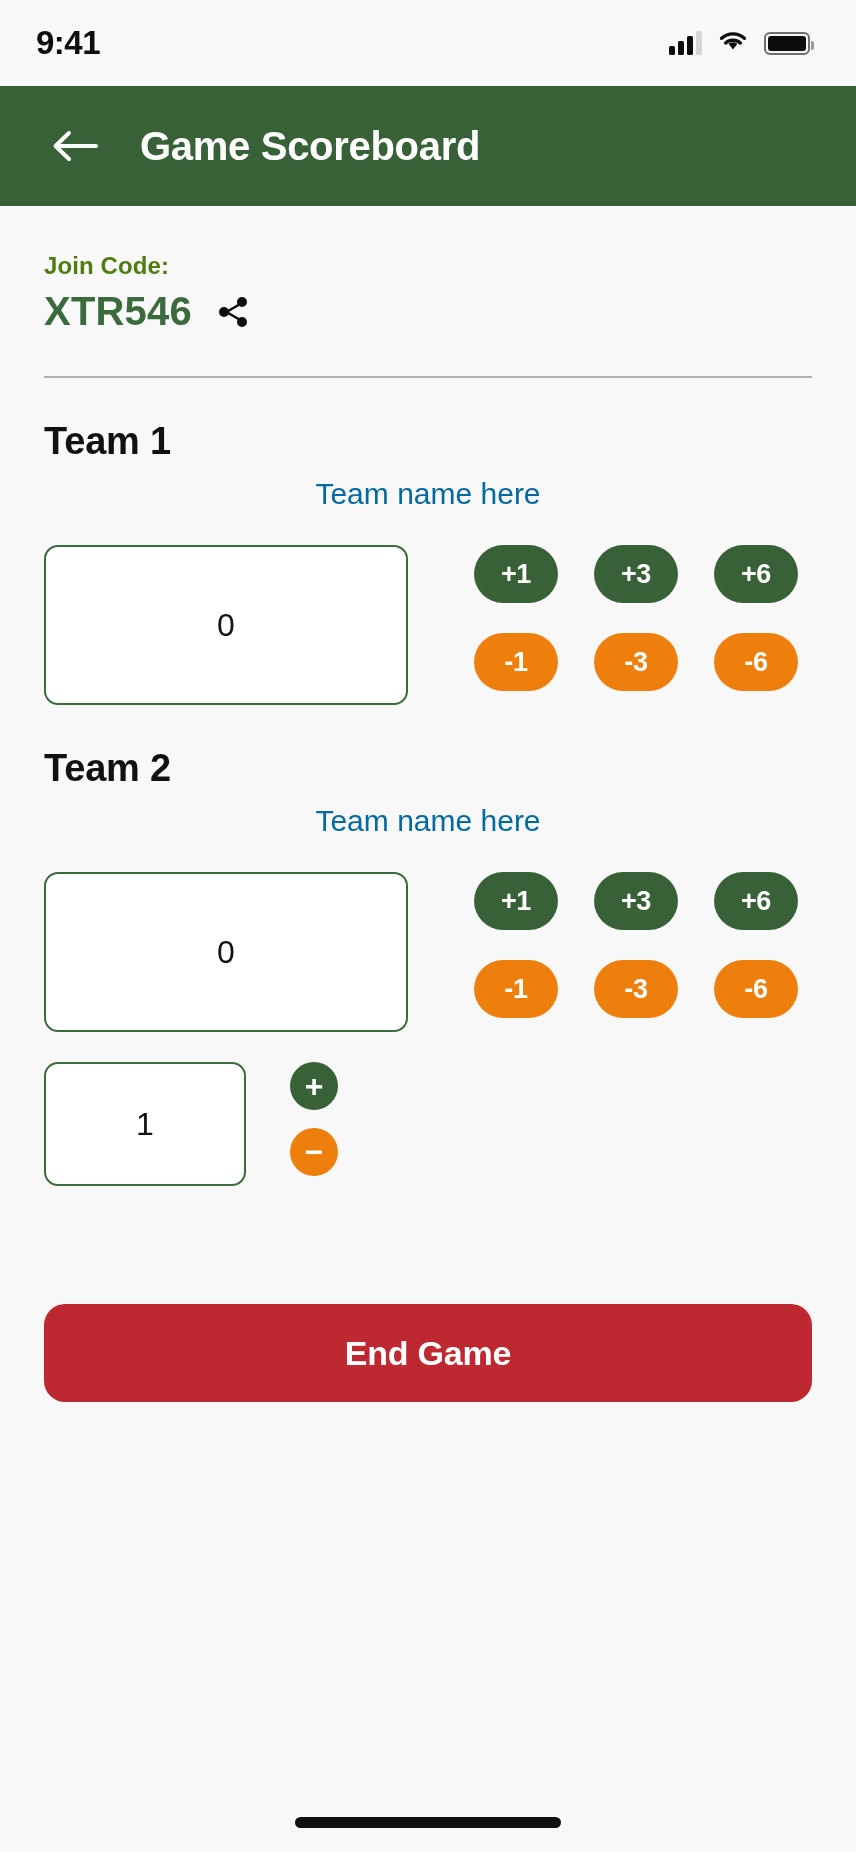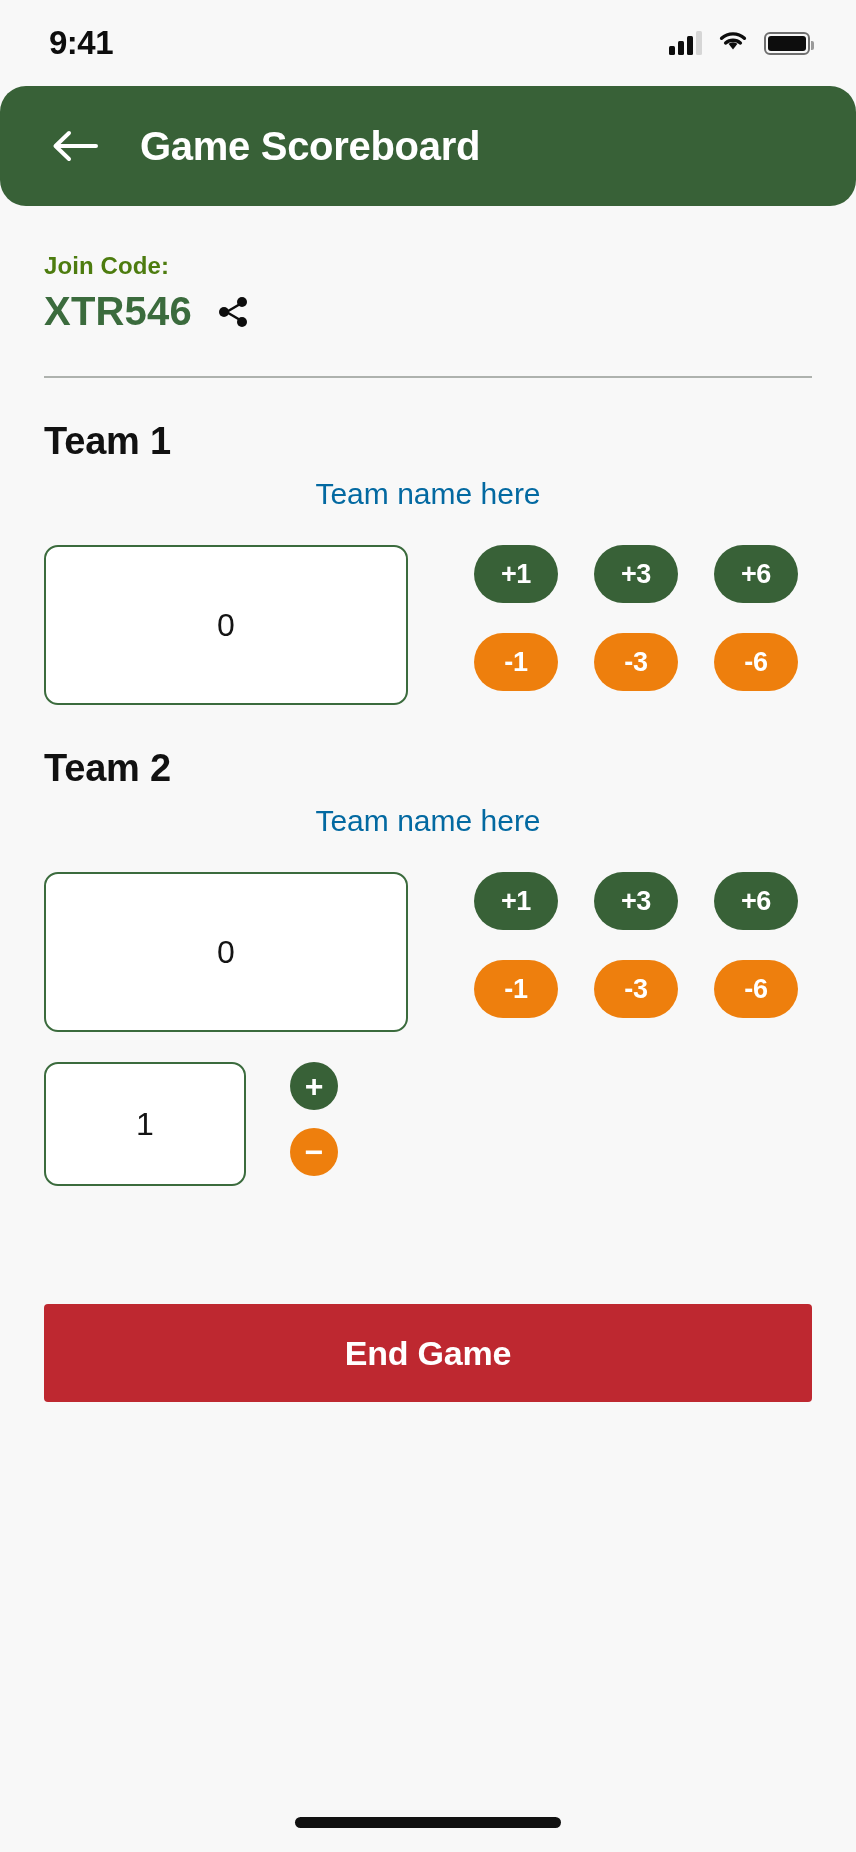--- a/index.html
+++ b/index.html
@@ -8,21 +8,21 @@
     background: #f8f8f8;
     font-family: "Liberation Sans", sans-serif;
     -webkit-font-smoothing: antialiased;
   }
   .phone { position: relative; width: 856px; height: 1852px; background: #f8f8f8; overflow: hidden; }
 
   
   .statusbar {
     height: 86px; width: 100%;
     display: flex; align-items: center; justify-content: space-between;
-    padding: 0 46px 0 49px;
+    padding: 0 46px 0 36px;
     background: #f8f8f8;
   }
   .status-time { font-size: 33px; font-weight: 700; color: #0d0d0d; letter-spacing: -0.5px; }
   .status-icons { display: flex; align-items: center; gap: 15px; }
   .sig { display: flex; align-items: flex-end; gap: 3px; height: 24px; }
   .sig i { display: block; width: 6px; background: #0d0d0d; border-radius: 1.5px; }
   .sig i:nth-child(1) { height: 9px; }
   .sig i:nth-child(2) { height: 14px; }
   .sig i:nth-child(3) { height: 19px; }
   .sig i:nth-child(4) { height: 24px; background: #d6d6d6; }
@@ -34,21 +34,21 @@
     content: ""; position: absolute; right: -6px; top: 7px;
     width: 3px; height: 9px; background: #9a9a9a; border-radius: 0 2px 2px 0;
   }
   .batt span { display: block; height: 100%; width: 100%; background: #0d0d0d; border-radius: 3px; }
 
   
   .appbar {
     height: 120px; width: 100%;
     background: #386137;
     display: flex; align-items: center;
-    padding-left: 52px; gap: 42px; border-radius: 26px;
+    padding-left: 52px; gap: 42px;
   }
   .back-arrow { width: 46px; height: 34px; flex: 0 0 auto; cursor: pointer; }
   .appbar-title {
     color: #ffffff; font-size: 40px; font-weight: 700; letter-spacing: -0.3px;
   }
 
   
   .content { padding: 0 44px; }
 
   .joincode-label {
@@ -107,21 +107,21 @@
     display: flex; align-items: center; justify-content: center; cursor: pointer;
     font-family: "Liberation Sans", sans-serif;
   }
   .circle-btn.plus { background: #386137; }
   .circle-btn.minus { background: #ee7f0d; }
 
   
   .endgame {
     margin: 118px 0 0 0;
     width: 100%; height: 98px;
-    background: #be2830; border: none; border-radius: 4px;
+    background: #be2830; border: none; border-radius: 21px;
     color: #ffffff; font-size: 34px; font-weight: 700; letter-spacing: -0.2px;
     font-family: "Liberation Sans", sans-serif; cursor: pointer;
   }
 
   
   .home-indicator {
     position: absolute; bottom: 24px; left: 50%; transform: translateX(-50%);
     width: 266px; height: 11px; background: #111111; border-radius: 6px;
   }
 </style>

